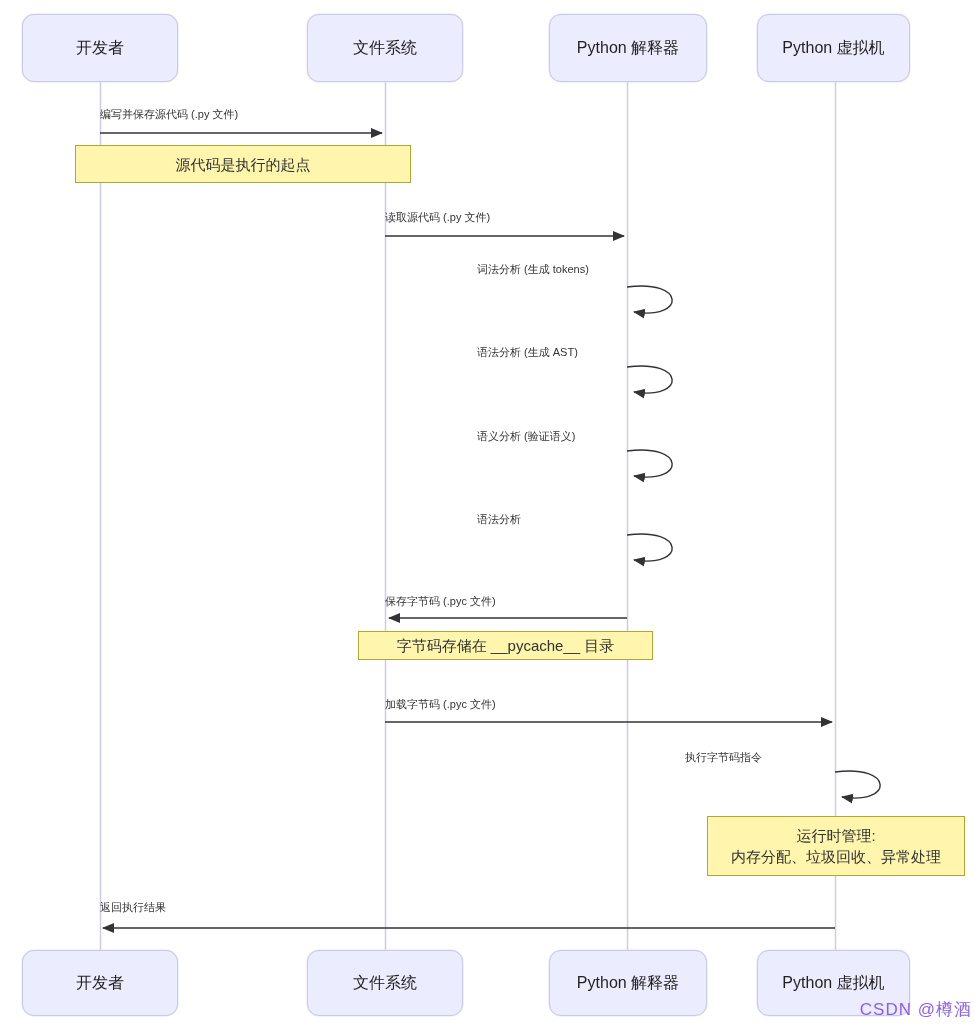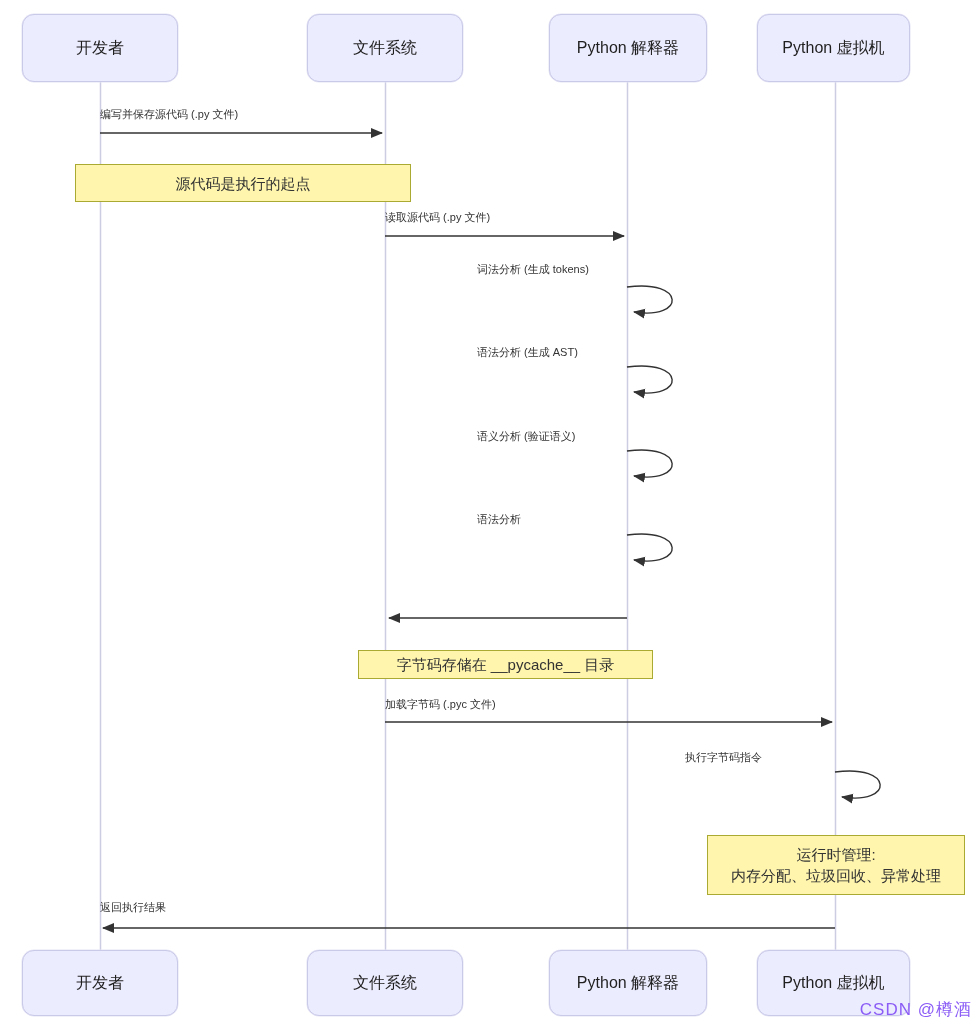--- a/index.html
+++ b/index.html
@@ -29,21 +29,20 @@
   }
   .note{
     position:absolute;
     background:#FFF5AD;
     border:1px solid #AAAA33;
     display:flex;flex-direction:column;align-items:center;justify-content:center;
     font-size:15px;color:#333333;
     box-sizing:border-box;
     line-height:21px;
     text-align:center;
-    margin-top:19px;
   }
   .watermark{
     position:absolute;
     right:3px;top:998px;
     font-size:17px;
     color:#8b5cf6;
     letter-spacing:1px;
   }
 </style>
 </head>
@@ -85,20 +84,21 @@
   <div class="actor-box" style="left:307px;top:950px;width:156px;height:66px">文件系统</div>
   <div class="actor-box" style="left:549px;top:950px;width:158px;height:66px">Python 解释器</div>
   <div class="actor-box" style="left:757px;top:950px;width:153px;height:66px">Python 虚拟机</div>
 
   <div class="msg-label" style="left:100px;top:104px;width:285px">编写并保存源代码 (.py 文件)</div>
   <div class="msg-label" style="left:385px;top:207px;width:242px">读取源代码 (.py 文件)</div>
   <div class="msg-label" style="left:477px;top:259px;width:300px">词法分析 (生成 tokens)</div>
   <div class="msg-label" style="left:477px;top:342px;width:300px">语法分析 (生成 AST)</div>
   <div class="msg-label" style="left:477px;top:426px;width:300px">语义分析 (验证语义)</div>
   <div class="msg-label" style="left:477px;top:509px;width:300px">语法分析</div>
+  <div class="msg-label" style="left:385px;top:591px;width:242px">保存字节码 (.pyc 文件)</div>
   <div class="msg-label" style="left:385px;top:694px;width:450px">加载字节码 (.pyc 文件)</div>
   <div class="msg-label" style="left:685px;top:747px;width:300px">执行字节码指令</div>
   <div class="msg-label" style="left:100px;top:897px;width:735px">返回执行结果</div>
 
   <div class="note" style="left:75px;top:145px;width:336px;height:38px">源代码是执行的起点</div>
   <div class="note" style="left:358px;top:631px;width:295px;height:29px">字节码存储在 __pycache__ 目录</div>
   <div class="note" style="left:707px;top:816px;width:258px;height:60px">
     <span>运行时管理:</span>
     <span>内存分配、垃圾回收、异常处理</span>
   </div>

